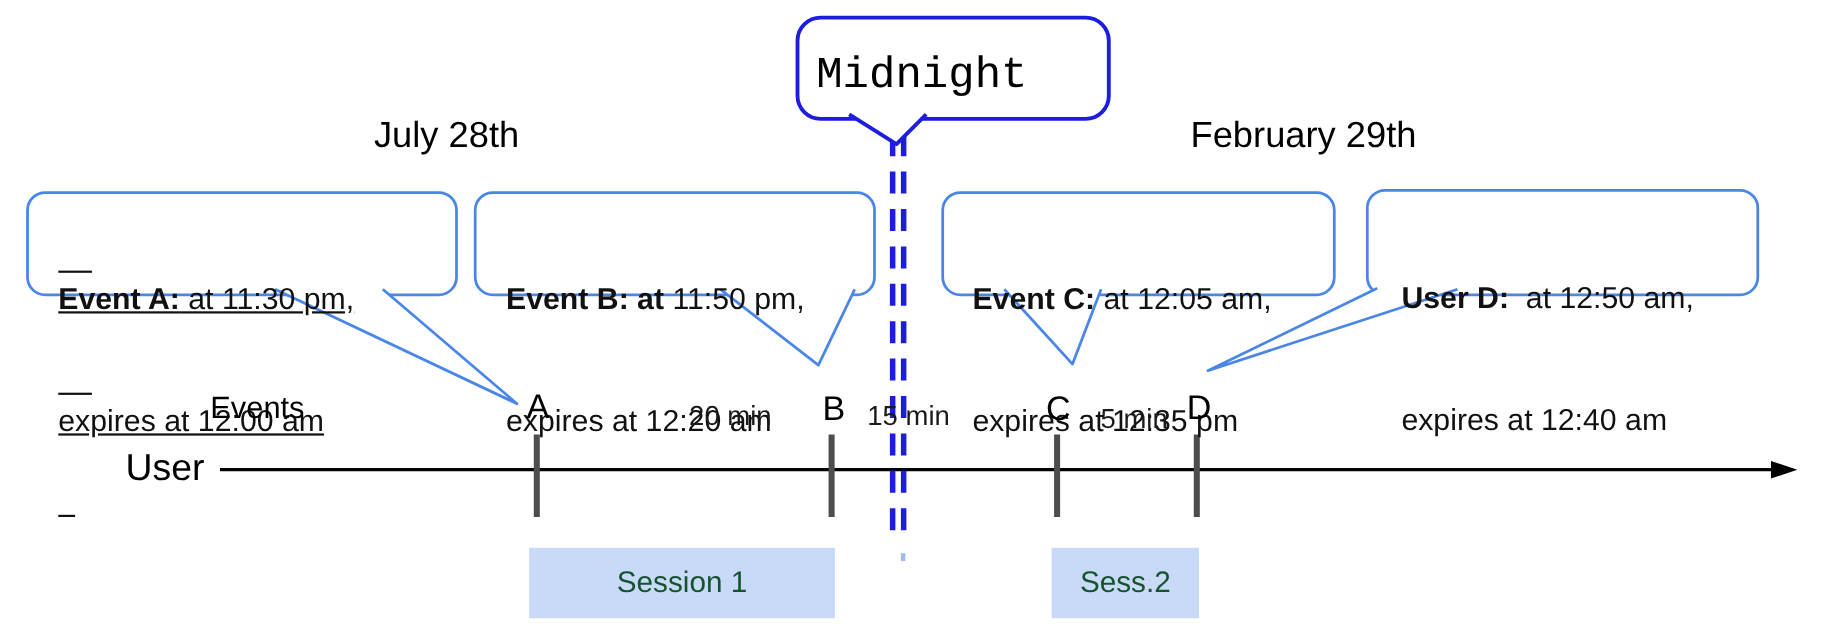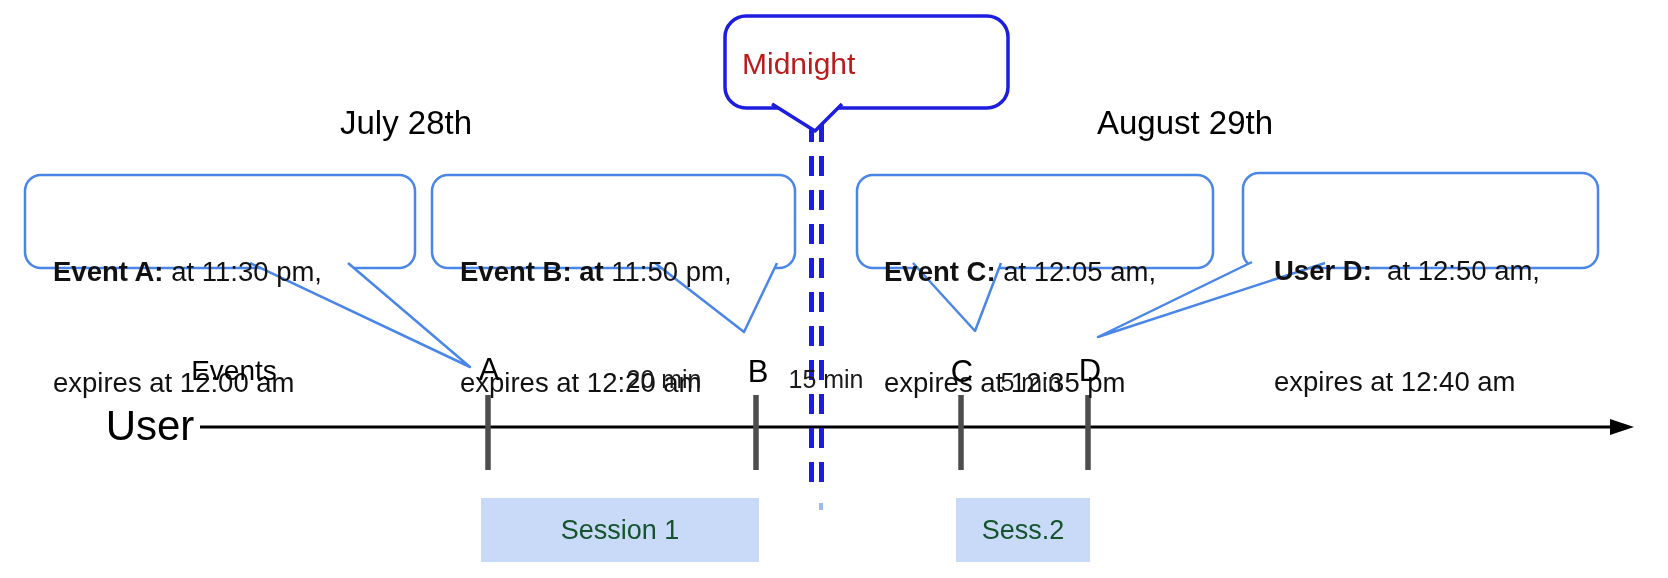--- a/index.html
+++ b/index.html
@@ -11,22 +11,22 @@
     font-family: "Liberation Sans", sans-serif;
     color: #000000;
     overflow: hidden;
   }
   #shapes { position: absolute; left: 0; top: 0; }
   .txt { position: absolute; white-space: pre; }
   .centered { transform: translate(-50%, -50%); }
   .date-title { font-size: 33px; color: #000000; }
   .bubble-text { font-size: 27.5px; line-height: 37px; color: #111111; }
   .bubble-text b { font-weight: 700; }
-  .midnight-text { font-size: 30px; color: #b91c1c; }
-  .axis-label { font-size: 42px; }
+  .midnight-text { font-size: 40px; color: #000000; font-family: Liberation Mono, monospace; }
+  .axis-label { font-size: 34px; }
   .events-label { font-size: 28px; }
   .marker-letter { font-size: 31px; }
   .interval-label { font-size: 25px; color: #1a1a1a; }
   .session-label { font-size: 27px; color: #14532d; }
 </style>
 </head>
 <body>
 
 <div id="canvas">
 
@@ -57,25 +57,25 @@
     <path d="M 655 263 L 744 332 L 777 263" fill="#ffffff" stroke="#4a86e8" stroke-width="2.5" stroke-linejoin="round"></path>
 
     <rect x="857" y="175" width="356" height="93" rx="16" fill="#ffffff" stroke="#4a86e8" stroke-width="2.5"></rect>
     <path d="M 913 263 L 975 331 L 1001 263" fill="#ffffff" stroke="#4a86e8" stroke-width="2.5" stroke-linejoin="round"></path>
 
     <rect x="1243" y="173" width="355" height="95" rx="16" fill="#ffffff" stroke="#4a86e8" stroke-width="2.5"></rect>
     <path d="M 1252 262 L 1098 337 L 1325 263" fill="#ffffff" stroke="#4a86e8" stroke-width="2.5" stroke-linejoin="round"></path>
   </svg>
 
   <div class="txt centered date-title" style="left:406px; top:123px;">July 28th</div>
-  <div class="txt centered date-title" style="left:1185px; top:123px;">August 29th</div>
+  <div class="txt centered date-title" style="left:1185px; top:123px;">February 29th</div>
 
   <div class="txt midnight-text" style="left:742px; top:47px;">Midnight</div>
 
-  <div class="txt bubble-text" style="left:53px; top:179px;">
+  <div class="txt bubble-text" style="left:53px; top:179px;text-decoration:underline;">
     <div><b>Event A:</b><span> at 11:30 pm,</span></div>
     <div>expires at 12:00 am</div>
   </div>
 
   <div class="txt bubble-text" style="left:460px; top:179px;">
     <div><b>Event B: at</b><span> 11:50 pm,</span></div>
     <div>expires at 12:20 am</div>
   </div>
 
   <div class="txt bubble-text" style="left:884px; top:179px;">

